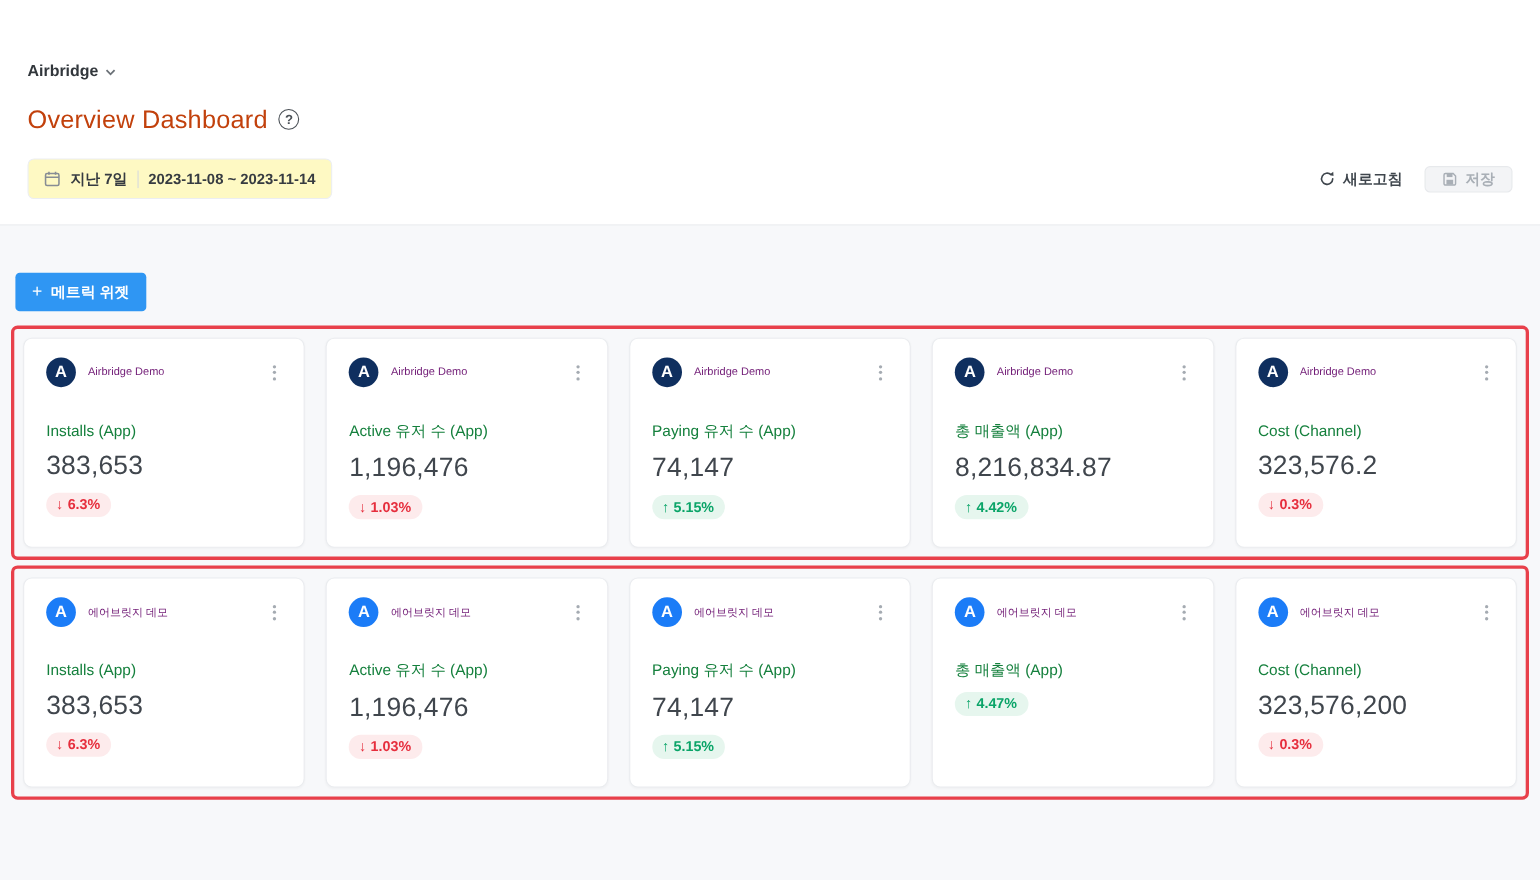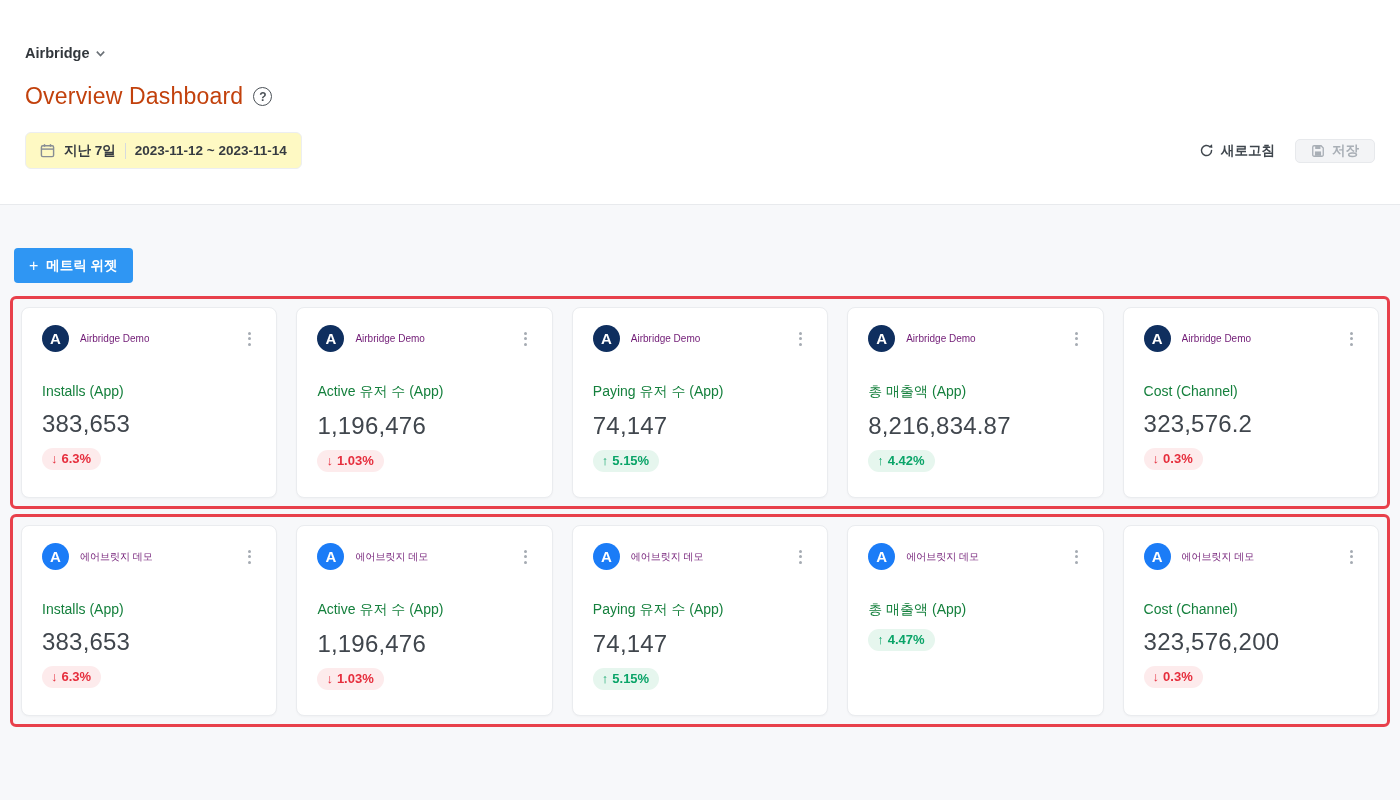--- a/index.html
+++ b/index.html
@@ -2,21 +2,21 @@
 <html><head>
 <meta charset="utf-8">
 <style>
   * { margin:0; padding:0; box-sizing:border-box; }
   html,body { width:1400px; height:800px; }
   body {
     font-family:"Liberation Sans","DejaVu Sans",sans-serif;
     background:#f7f8fa; color:#33383d; overflow:hidden;
   }
   
-  .page-header { background:#ffffff; border-bottom:1px solid #e8eaed; padding:0 25px; height:205px; }
+  .page-header { background:#ffffff; border-bottom:1px solid #e8eaed; padding:12px 25px; height:205px; }
   .workspace-row { padding-top:45px; display:flex; align-items:center; gap:6px; cursor:pointer; width:max-content; }
   .workspace-name { font-size:14.5px; font-weight:700; color:#32373c; }
   .chev { width:11px; height:11px; stroke:#6b7177; stroke-width:1.8; fill:none; }
   .title-row { margin-top:22px; display:flex; align-items:center; gap:10px; }
   .page-title { font-size:23px; font-weight:500; color:#c2410c; letter-spacing:.2px; }
   .help-icon { width:19px; height:19px; border:1.6px solid #4b5157; border-radius:50%;
     display:inline-flex; align-items:center; justify-content:center;
     font-size:12px; font-weight:700; color:#4b5157; cursor:pointer; }
   .toolbar { margin-top:22px; display:flex; align-items:center; }
   .pill { background:#fef9c3; border:1px solid #eceef1; border-radius:6px; height:37px;
@@ -75,21 +75,21 @@
   <div class="toolbar">
     <div class="pill">
       <svg width="15" height="15" viewBox="0 0 16 16" class="icon-gray">
         <rect x="1.5" y="3" width="13" height="11.5" rx="1.5"></rect>
           <line x1="1.5" y1="6.5" x2="14.5" y2="6.5"></line>
           <line x1="4.8" y1="1.2" x2="4.8" y2="4"></line>
           <line x1="11.2" y1="1.2" x2="11.2" y2="4"></line>
       </svg>
       <span class="pill-text">지난 7일</span>
       <span class="vdiv"></span>
-      <span class="pill-text">2023-11-12 ~ 2023-11-14</span>
+      <span class="pill-text">2023-11-08 ~ 2023-11-14</span>
     </div>
     <div class="toolbar-right">
       <button class="refresh-btn">
         <svg width="15" height="15" viewBox="0 0 16 16">
           <path d="M13.4 8a5.4 5.4 0 1 1-1.7-3.93" fill="none" stroke="#3f464d" stroke-width="1.6" stroke-linecap="round"></path>
           <polygon points="13.9,1.2 14.2,5.4 10.2,4.2" fill="#3f464d"></polygon>
         </svg>
         <span>새로고침</span>
       </button>
       <button class="save-btn">

